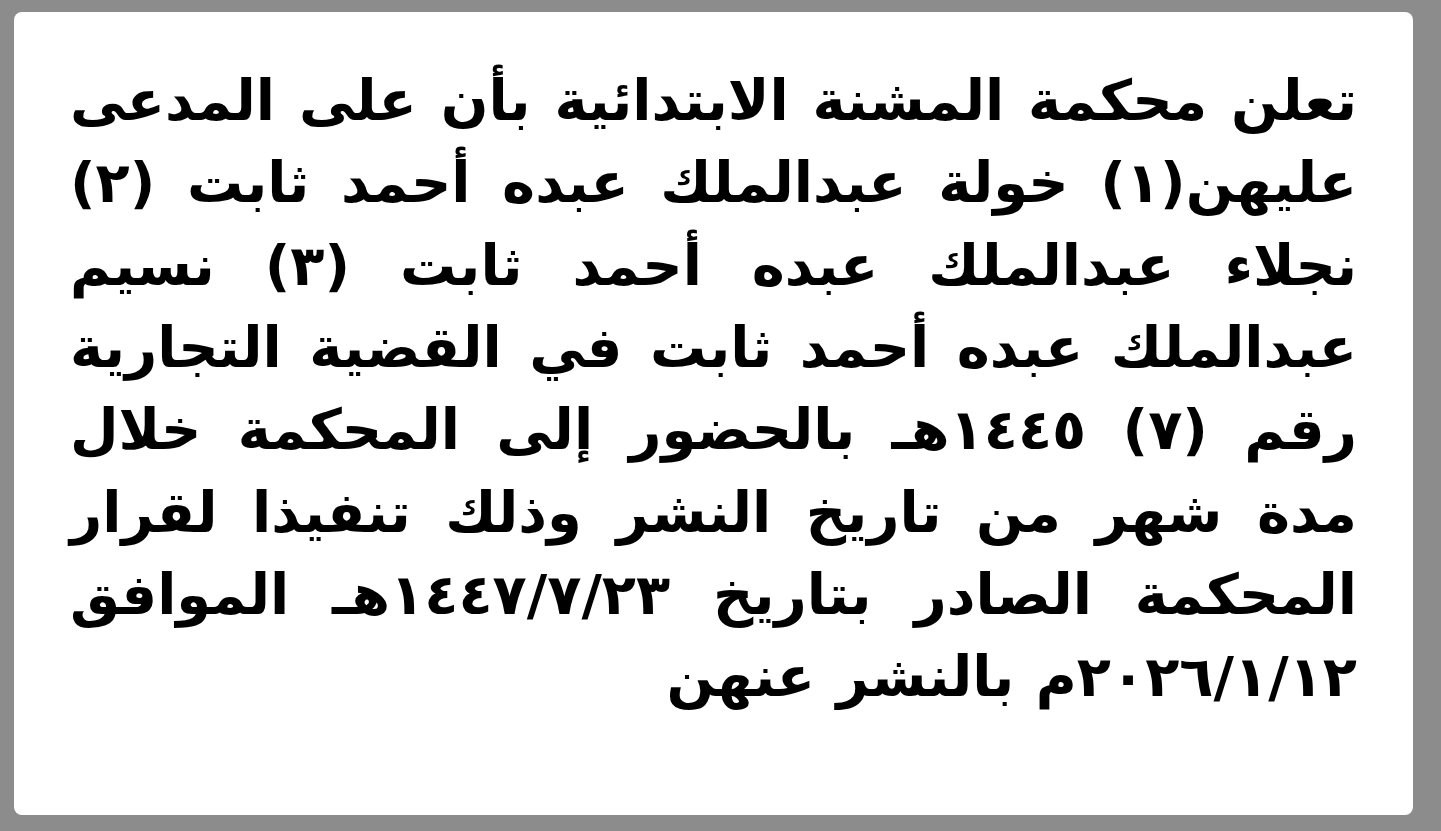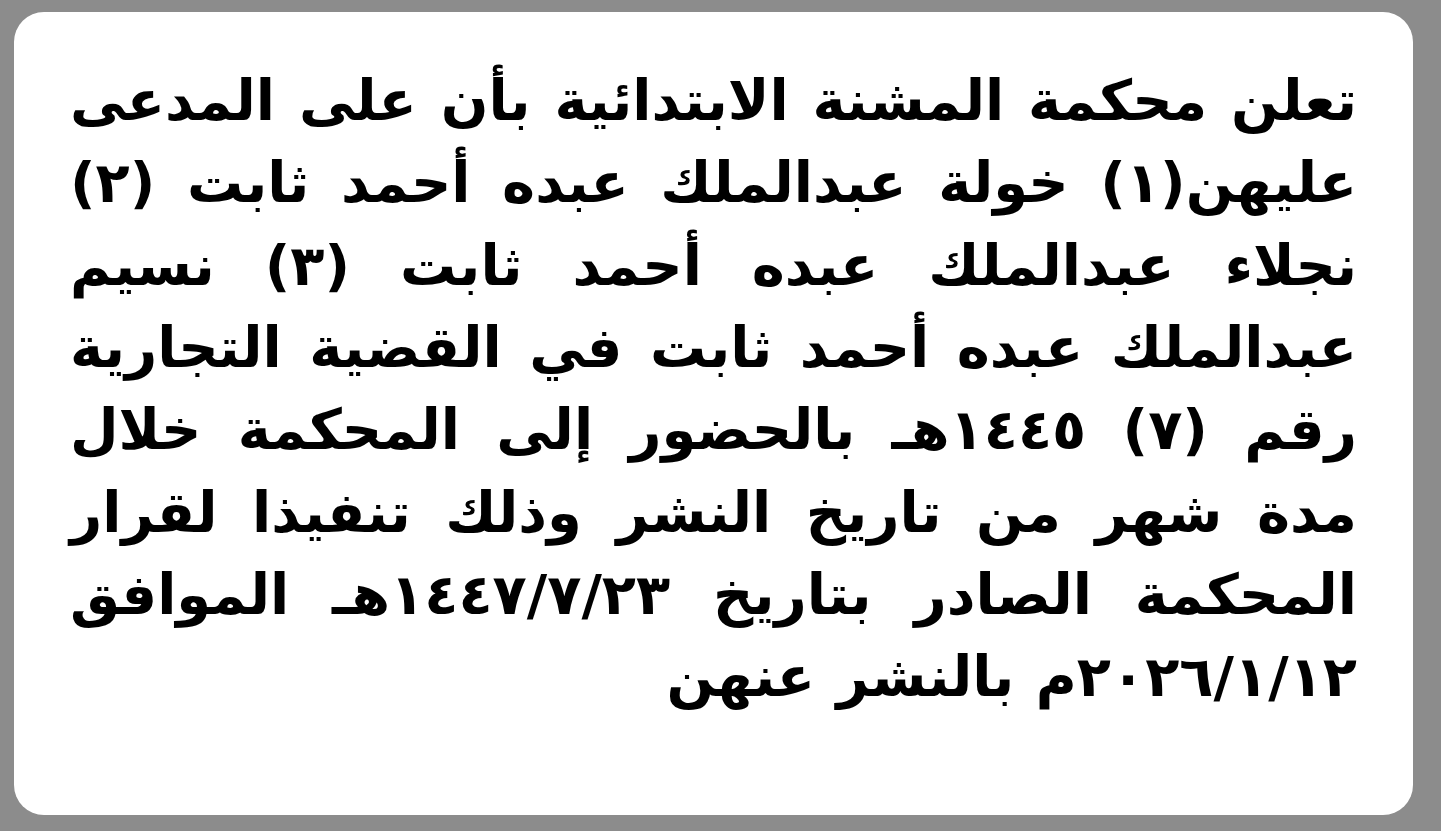--- a/index.html
+++ b/index.html
@@ -13,21 +13,21 @@
     font-family: "DejaVu Sans", "Liberation Sans", sans-serif;
     overflow: hidden;
   }
   .notice-frame {
     position: absolute;
     left: 14px;
     top: 12px;
     width: 1399px;
     height: 803px;
     background: #ffffff;
-    border-radius: 30px;
+    border-radius: 8px;
     box-sizing: border-box;
     overflow: hidden;
   }
   .notice-body {
     position: absolute;
     left: 56px;
     right: 56px;
     top: 48px;
     bottom: 20px;
     direction: rtl;

